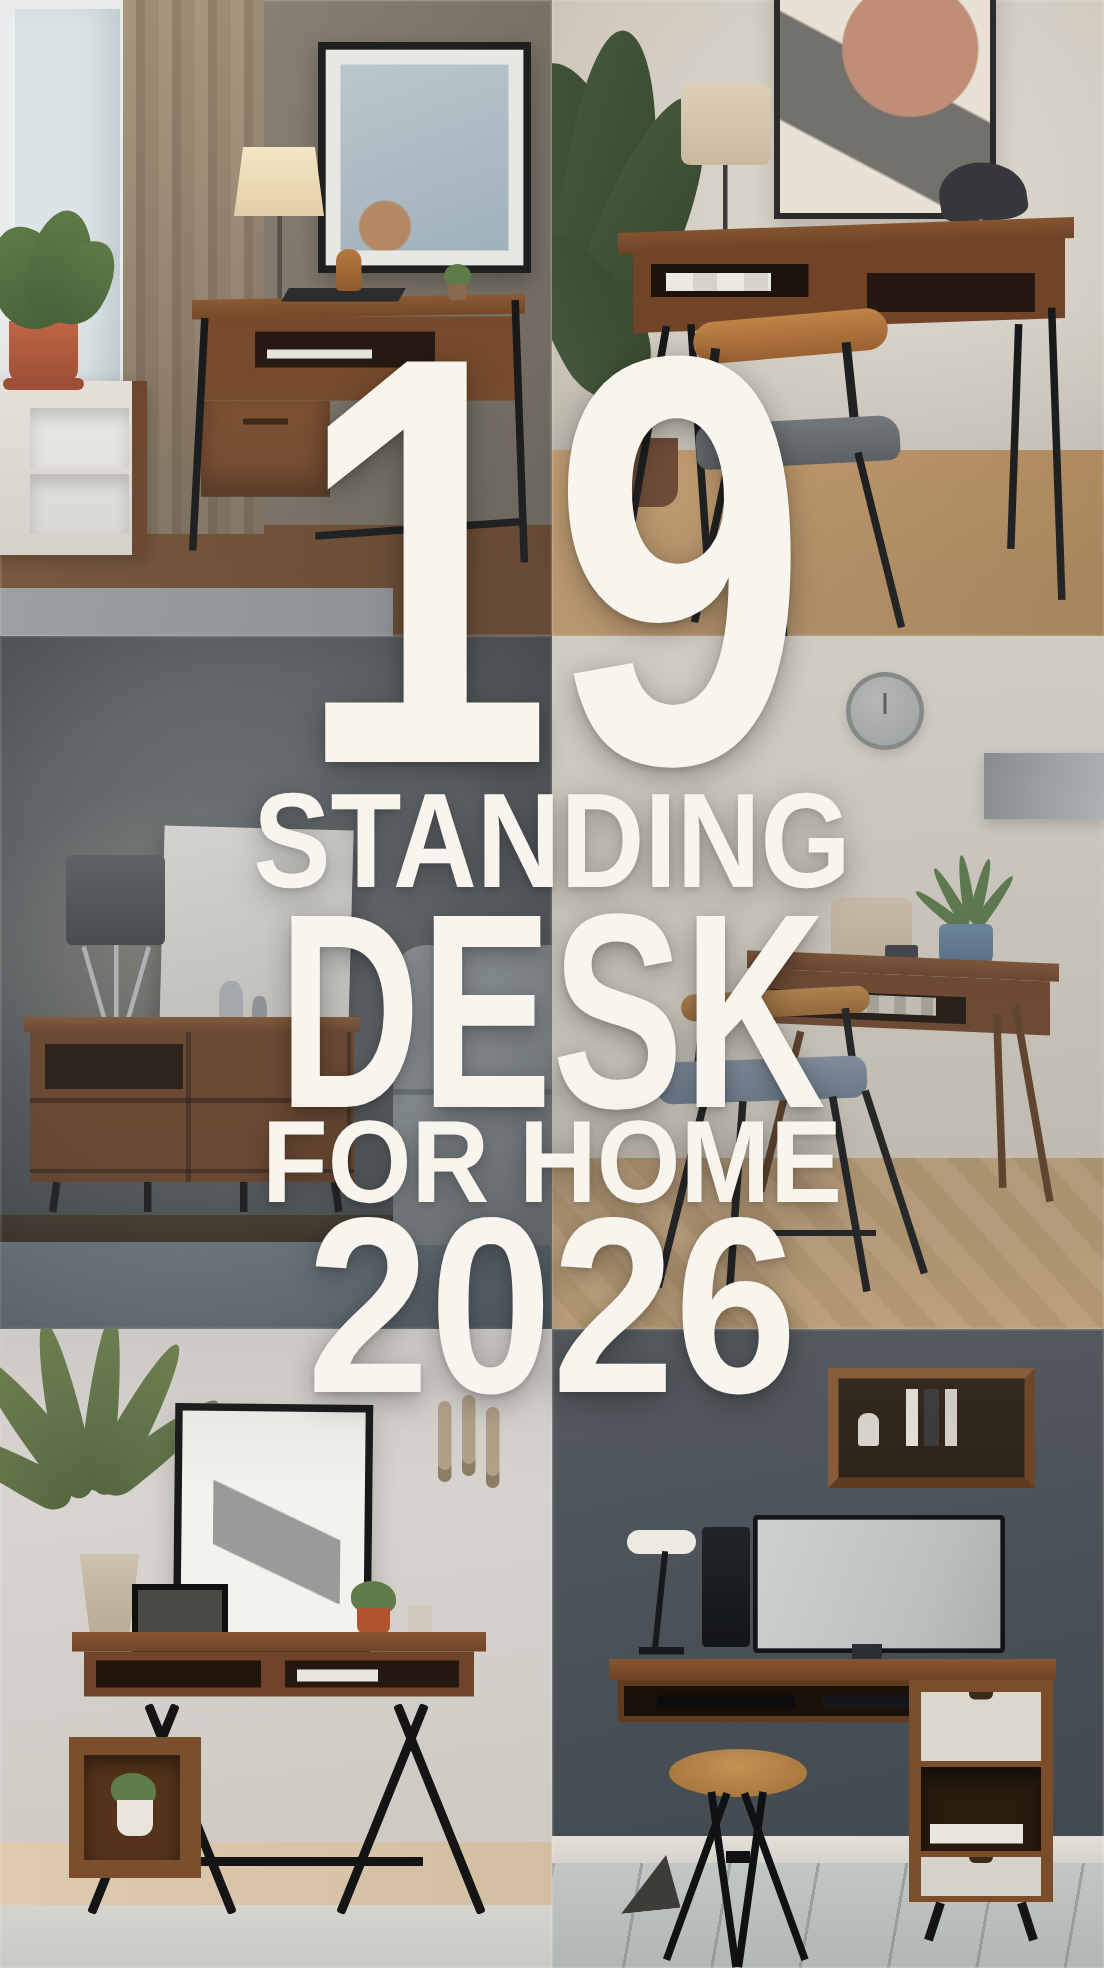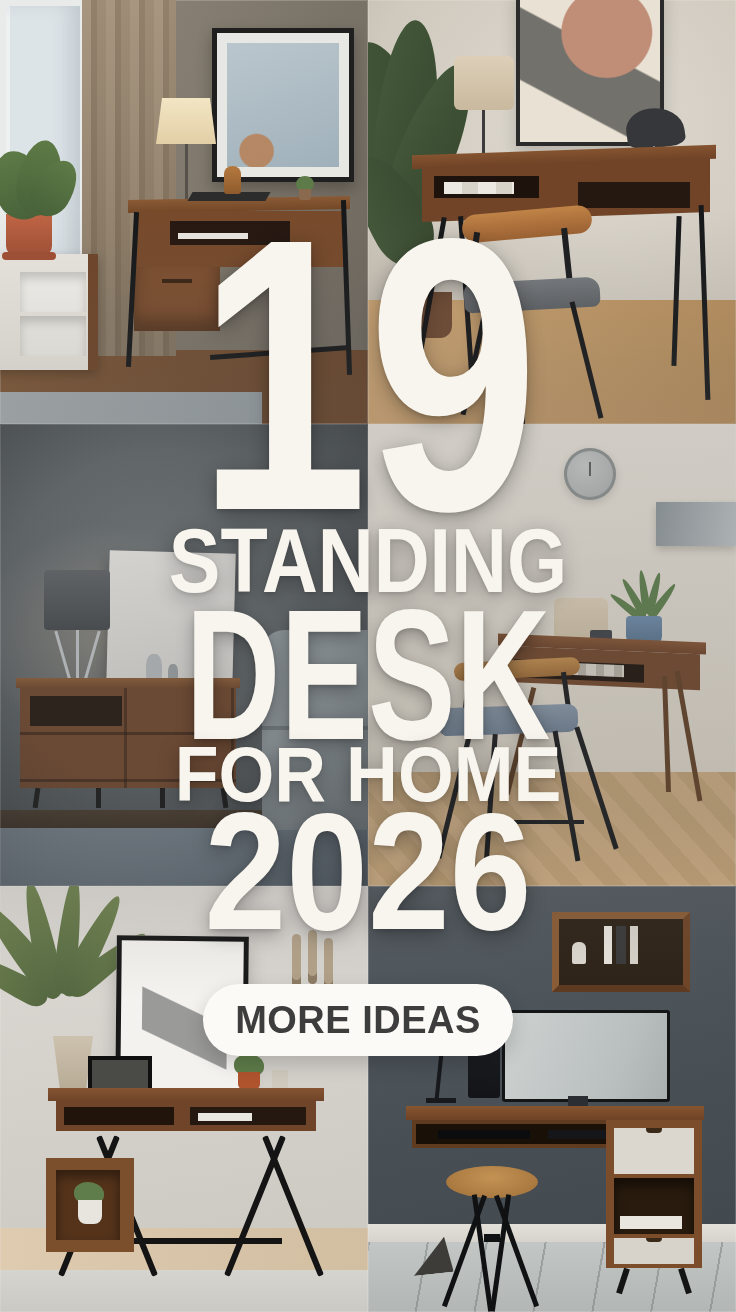--- a/index.html
+++ b/index.html
@@ -440,14 +440,13 @@
   </div>
 
   <div class="scrim"></div>
 
   <div class="hl hl-num">19</div>
   <div class="hl hl-1">STANDING</div>
   <div class="hl hl-2">DESK</div>
   <div class="hl hl-3">FOR HOME</div>
   <div class="hl hl-4">2026</div>
 
-  <button class="cta">MORE IDEAS</button>
 </div>
 
 </body></html>

